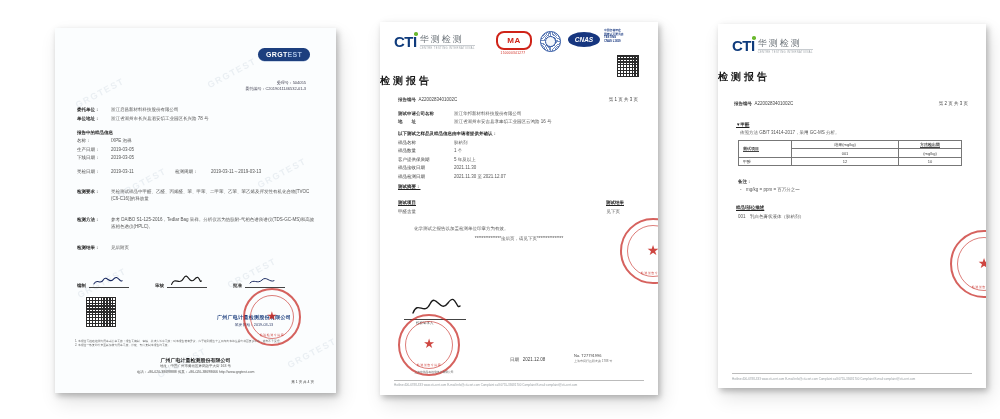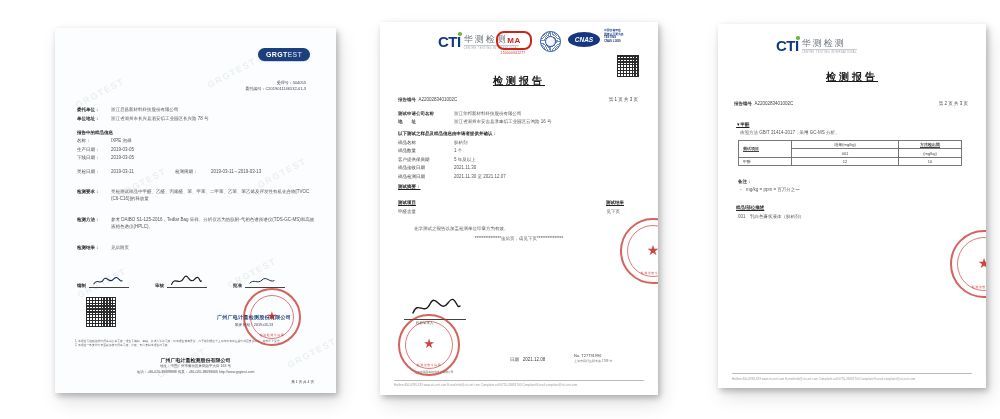--- a/index.html
+++ b/index.html
@@ -63,41 +63,41 @@
   .stamp{position:absolute;border-radius:50%;border:2px solid rgba(198,38,32,.72);color:rgba(198,38,32,.85);}
   .stamp .inner{position:absolute;inset:5px;border:.8px solid rgba(198,38,32,.6);border-radius:50%;}
   .stamp .star{position:absolute;left:0;right:0;top:50%;transform:translateY(-58%);text-align:center;}
   .stamp .st-b{position:absolute;left:0;right:0;bottom:7px;text-align:center;font-size:3px;letter-spacing:.5px;}
 
   .issuer{right:18px;top:286px;width:128px;text-align:center;}
   .issuer .co{color:#1d3f7e;font-weight:bold;font-size:5px;letter-spacing:.3px;}
   .issuer .dt{color:#33406b;font-size:3.8px;margin-top:2px;}
 
   
-  .cti-logo{position:absolute;display:flex;align-items:flex-start;gap:3px;margin-left:44px;}
+  .cti-logo{position:absolute;display:flex;align-items:flex-start;gap:3px;}
   .cti-word{font-size:15px;font-weight:bold;color:#0f3b7c;line-height:1;letter-spacing:-.5px;position:relative;}
   .cti-dot{position:absolute;right:-1px;top:-2px;width:3.6px;height:3.6px;border-radius:50%;background:#6ab82d;}
   .cti-cn{display:flex;flex-direction:column;margin-top:1px;}
   .cti-cn-main{font-size:9px;color:#6e757b;letter-spacing:2px;line-height:1;}
   .cti-cn-sub{font-size:2.6px;color:#9aa0a5;letter-spacing:.4px;border-top:.5px solid #c8ccd0;margin-top:1px;padding-top:.5px;}
 
   .cma{position:absolute;width:34px;text-align:center;color:#cf2318;}
   .cma .box{width:32px;height:15px;margin:0 auto;border:2px solid #cf2318;border-radius:8px;
     display:flex;align-items:center;justify-content:center;font-weight:bold;font-size:8px;letter-spacing:.5px;}
   .cma .no{font-size:3.2px;letter-spacing:.3px;margin-top:1px;}
 
   .seal{position:absolute;width:19px;height:19px;border-radius:50%;border:1px solid #2a52a0;
     background:repeating-conic-gradient(rgba(42,82,160,.65) 0deg 5deg, rgba(255,255,255,0) 5deg 11deg);}
   .seal::after{content:"";position:absolute;inset:4px;border-radius:50%;background:#f4f7fb;border:.8px solid #2a52a0;}
 
   .cnas{position:absolute;width:32px;height:15px;border-radius:50%;background:#16367f;color:#fff;
     display:flex;align-items:center;justify-content:center;font-weight:bold;font-style:italic;font-size:6.5px;}
   .cnas-side{position:absolute;color:#16367f;font-size:2.8px;line-height:1.3;font-weight:bold;}
 
-  .cti-title{left:0;right:0;font-size:10px;font-weight:bold;letter-spacing:3px;color:#1a1a1a;text-align:center;text-decoration:underline;}
+  .cti-title{left:0;right:0;font-size:10px;font-weight:bold;letter-spacing:3px;color:#1a1a1a;}
   .reprow{display:flex;justify-content:space-between;color:#444;}
   .f2row{display:flex;margin-bottom:1.2px;color:#555;}
   .f2row .lbl{flex:0 0 56px;color:#333;}
   .hairline{position:absolute;left:14px;right:14px;border-top:.5px solid #bbb;}
   .footer-cti{position:absolute;left:14px;right:14px;color:#9aa0a4;font-size:3px;text-align:left;white-space:nowrap;overflow:hidden;}
 
   .rtab{border-collapse:collapse;width:224px;font-size:4px;color:#444;}
   .rtab td{border:.6px solid #777;padding:1.2px 2px;text-align:center;}
   .rtab td.c1{width:46px;text-align:left;padding-left:4px;}
   .rtab td.c3{width:58px;}

